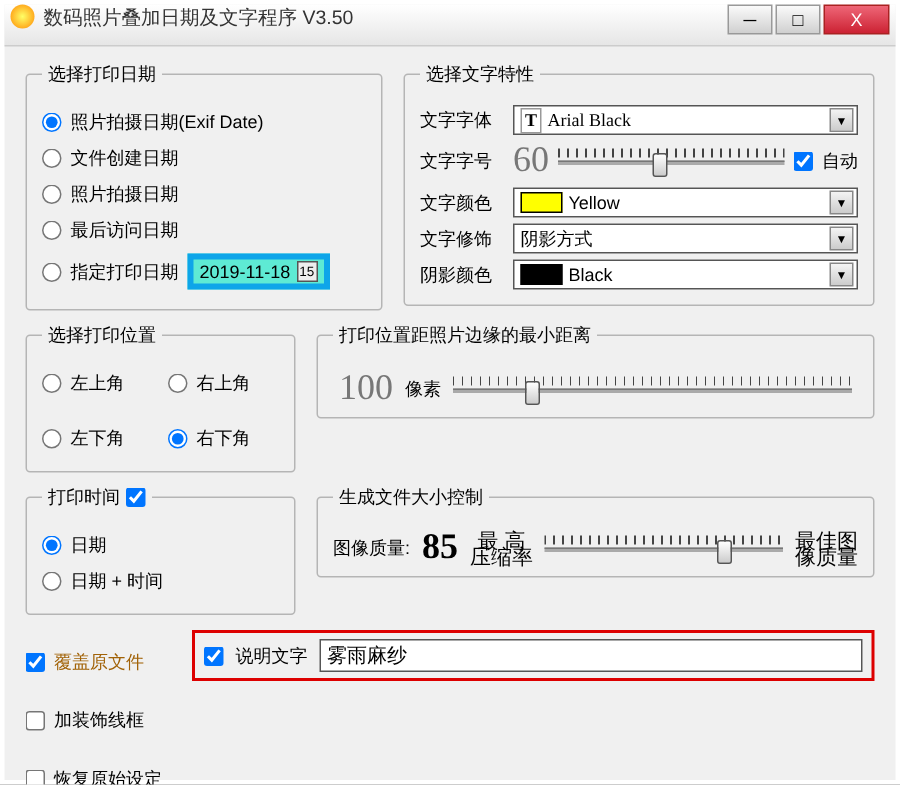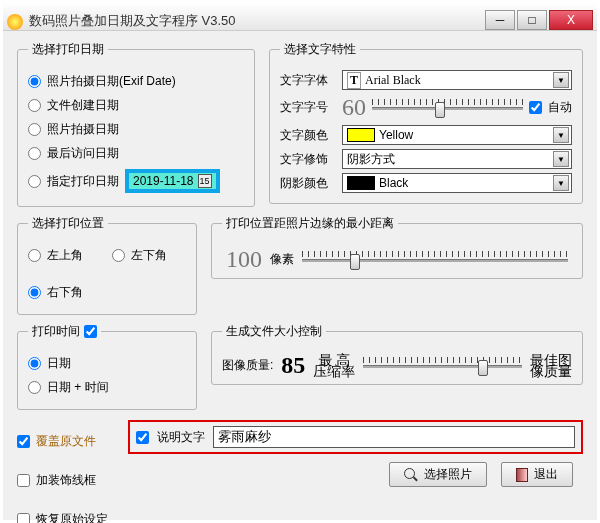--- a/index.html
+++ b/index.html
@@ -1,18 +1,18 @@
 <!DOCTYPE html>
 <html><head>
 <meta charset="utf-8">
 <style>
 * { box-sizing: border-box; margin: 0; padding: 0; }
 body { font-family: "SimSun", "宋体", sans-serif; font-size: 12px; background: #666; }
 .window { width: 600px; height: 523px; margin: 0 auto; background: #f0f0f0; border: 3px solid #fff; position: relative; }
-.titlebar { height: 28px; background: linear-gradient(#fff, #e6e6e6); display: flex; align-items: flex-end; padding: 0 4px; border-bottom: 1px solid #ccc; }
+.titlebar { height: 28px; background: linear-gradient(#fff, #e6e6e6); display: flex; align-items: flex-start; padding: 0 4px; border-bottom: 1px solid #ccc; }
 .app-icon { width: 16px; height: 16px; border-radius: 50%; background: radial-gradient(#ff6, #f80); margin-right: 6px; }
 .title { flex: 1; color: #333; font-size: 13px; }
 .win-btns { display: flex; }
 .win-btn { width: 30px; height: 20px; border: 1px solid #999; margin-left: 2px; background: linear-gradient(#fafafa,#d0d0d0); display: flex; align-items: center; justify-content: center; font-size: 12px; }
 .win-btn.close { width: 44px; background: linear-gradient(#e67,#c23); color: #fff; border-color: #a22; }
 .content { padding: 10px 14px 6px; }
 .row { display: flex; gap: 14px; }
 fieldset { border: 1px solid #b5b5b5; border-radius: 3px; padding: 8px 10px 6px; margin-bottom: 8px; }
 legend { padding: 0 4px; font-size: 12px; }
 .radio-line, .check-line { display: flex; align-items: center; margin: 7px 0; }
@@ -156,20 +156,24 @@
       <div style="width:180px">
         <fieldset>
           <legend>选择打印位置</legend>
           <div class="pos-grid">
             <div class="radio-line">
                 <input type="radio" name="p" style="">
                 <span>左上角</span>
               </div>
             <div class="radio-line">
                 <input type="radio" name="p" style="">
+                <span>右上角</span>
+              </div>
+            <div class="radio-line">
+                <input type="radio" name="p" style="">
                 <span>左下角</span>
               </div>
             <div class="radio-line">
                 <input type="radio" name="p" checked="" style="">
                 <span>右下角</span>
               </div>
           </div>
         </fieldset>
       </div>
       <div style="flex:1">
@@ -243,27 +247,17 @@
             <input type="checkbox" style="">
             <span>恢复原始设定</span>
           </div>
       </div>
       <div style="flex:1">
         <div class="highlight-box">
           <input type="checkbox" checked="" style="">
           <span>说明文字</span>
           <input class="text-input" value="雾雨麻纱" style="">
         </div>
-        <div class="btn-row">
-          <div class="btn">
-              <span class="mag-ico"></span>
-              <span>选择照片</span>
-            </div>
-          <div class="btn">
-              <span class="door-ico"></span>
-              <span>退出</span>
-            </div>
-        </div>
       </div>
     </div>
   </div>
 
 </div>
 
 </body></html>

